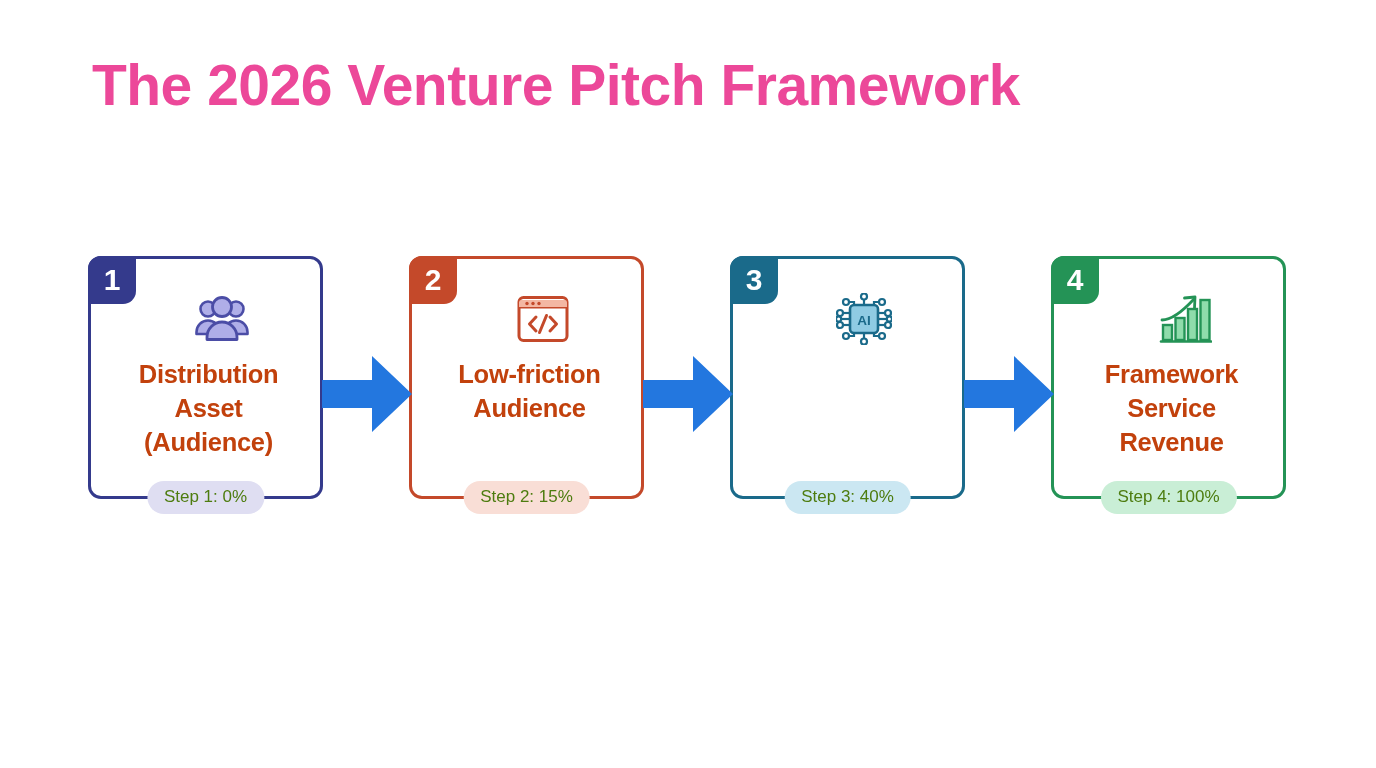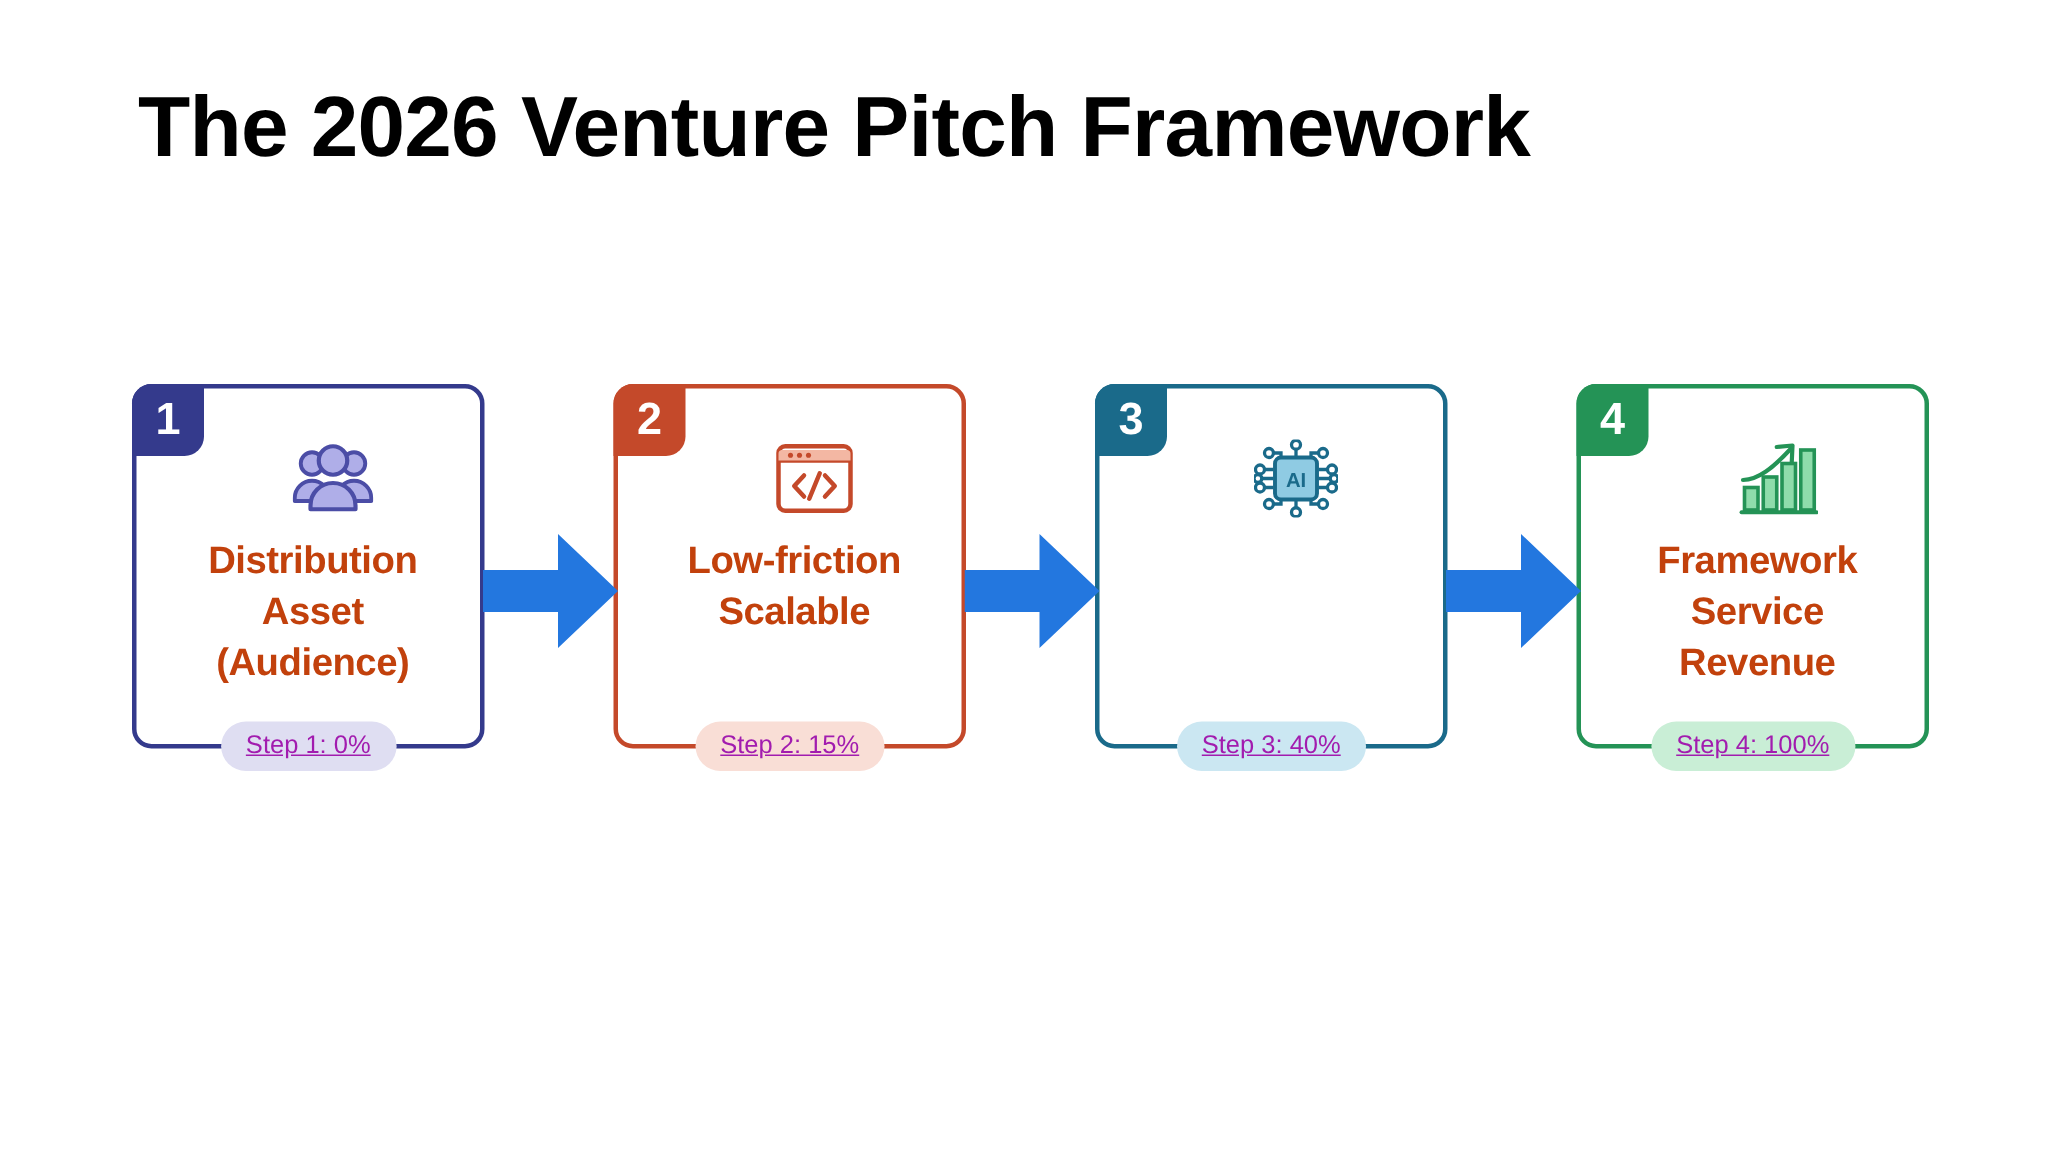--- a/index.html
+++ b/index.html
@@ -17,21 +17,21 @@
 
   #page-title {
     position: absolute;
     top: 54px;
     left: 0;
     width: 1112px;
     text-align: center;
     font-size: 57px;
     font-weight: bold;
     letter-spacing: -0.5px;
-    color: #000000;
+    color: #ec4899;
     line-height: 1.1;
   }
 
   #flow {
     position: absolute;
     top: 256px;
     left: 88px;
     width: 1200px;
     height: 248px;
   }
@@ -94,24 +94,23 @@
   }
 
   .step-pill {
     position: absolute;
     bottom: -18px;
     left: 50%;
     transform: translateX(-50%);
     padding: 6px 17px 7px;
     border-radius: 18px;
     font-size: 17px;
-    color: #a21caf;
+    color: #4d7c0f;
     white-space: nowrap;
     line-height: 1.2;
-    text-decoration: underline;
   }
 
   .arrow {
     position: absolute;
     top: 96px;
     width: 92px;
     height: 84px;
   }
   .arrow-0 { left: 234px; }
   .arrow-1 { left: 555px; }
@@ -155,21 +154,21 @@
         <circle cx="10" cy="8.5" r="1.7" fill="#C4492A"></circle>
         <circle cx="16" cy="8.5" r="1.7" fill="#C4492A"></circle>
         <circle cx="22" cy="8.5" r="1.7" fill="#C4492A"></circle>
         <path d="M19 22 L12.5 29 L19 36" fill="none" stroke="#C4492A" stroke-width="3" stroke-linecap="round" stroke-linejoin="round"></path>
         <path d="M33 22 L39.5 29 L33 36" fill="none" stroke="#C4492A" stroke-width="3" stroke-linecap="round" stroke-linejoin="round"></path>
         <path d="M29.5 20.5 L22.5 37.5" fill="none" stroke="#C4492A" stroke-width="3" stroke-linecap="round"></path>
       </svg>
     </div>
     <div class="card-label">
       <div>Low-friction</div>
-      <div>Scalable</div>
+      <div>Audience</div>
     </div>
     <div class="step-pill" style="background: rgb(249, 222, 214);">Step 2: 15%</div>
   </div>
 
   <div class="card card-2" style="border-color: rgb(26, 106, 138);">
     <div class="num-badge" style="background: rgb(26, 106, 138); color: rgb(255, 255, 255);">3</div>
     <div class="card-icon">
       <svg width="56" height="52" viewBox="0 0 56 52">
         <g stroke="#1A6A8A" stroke-width="2.2" fill="none">
           <path d="M28 12 V5"></path>

